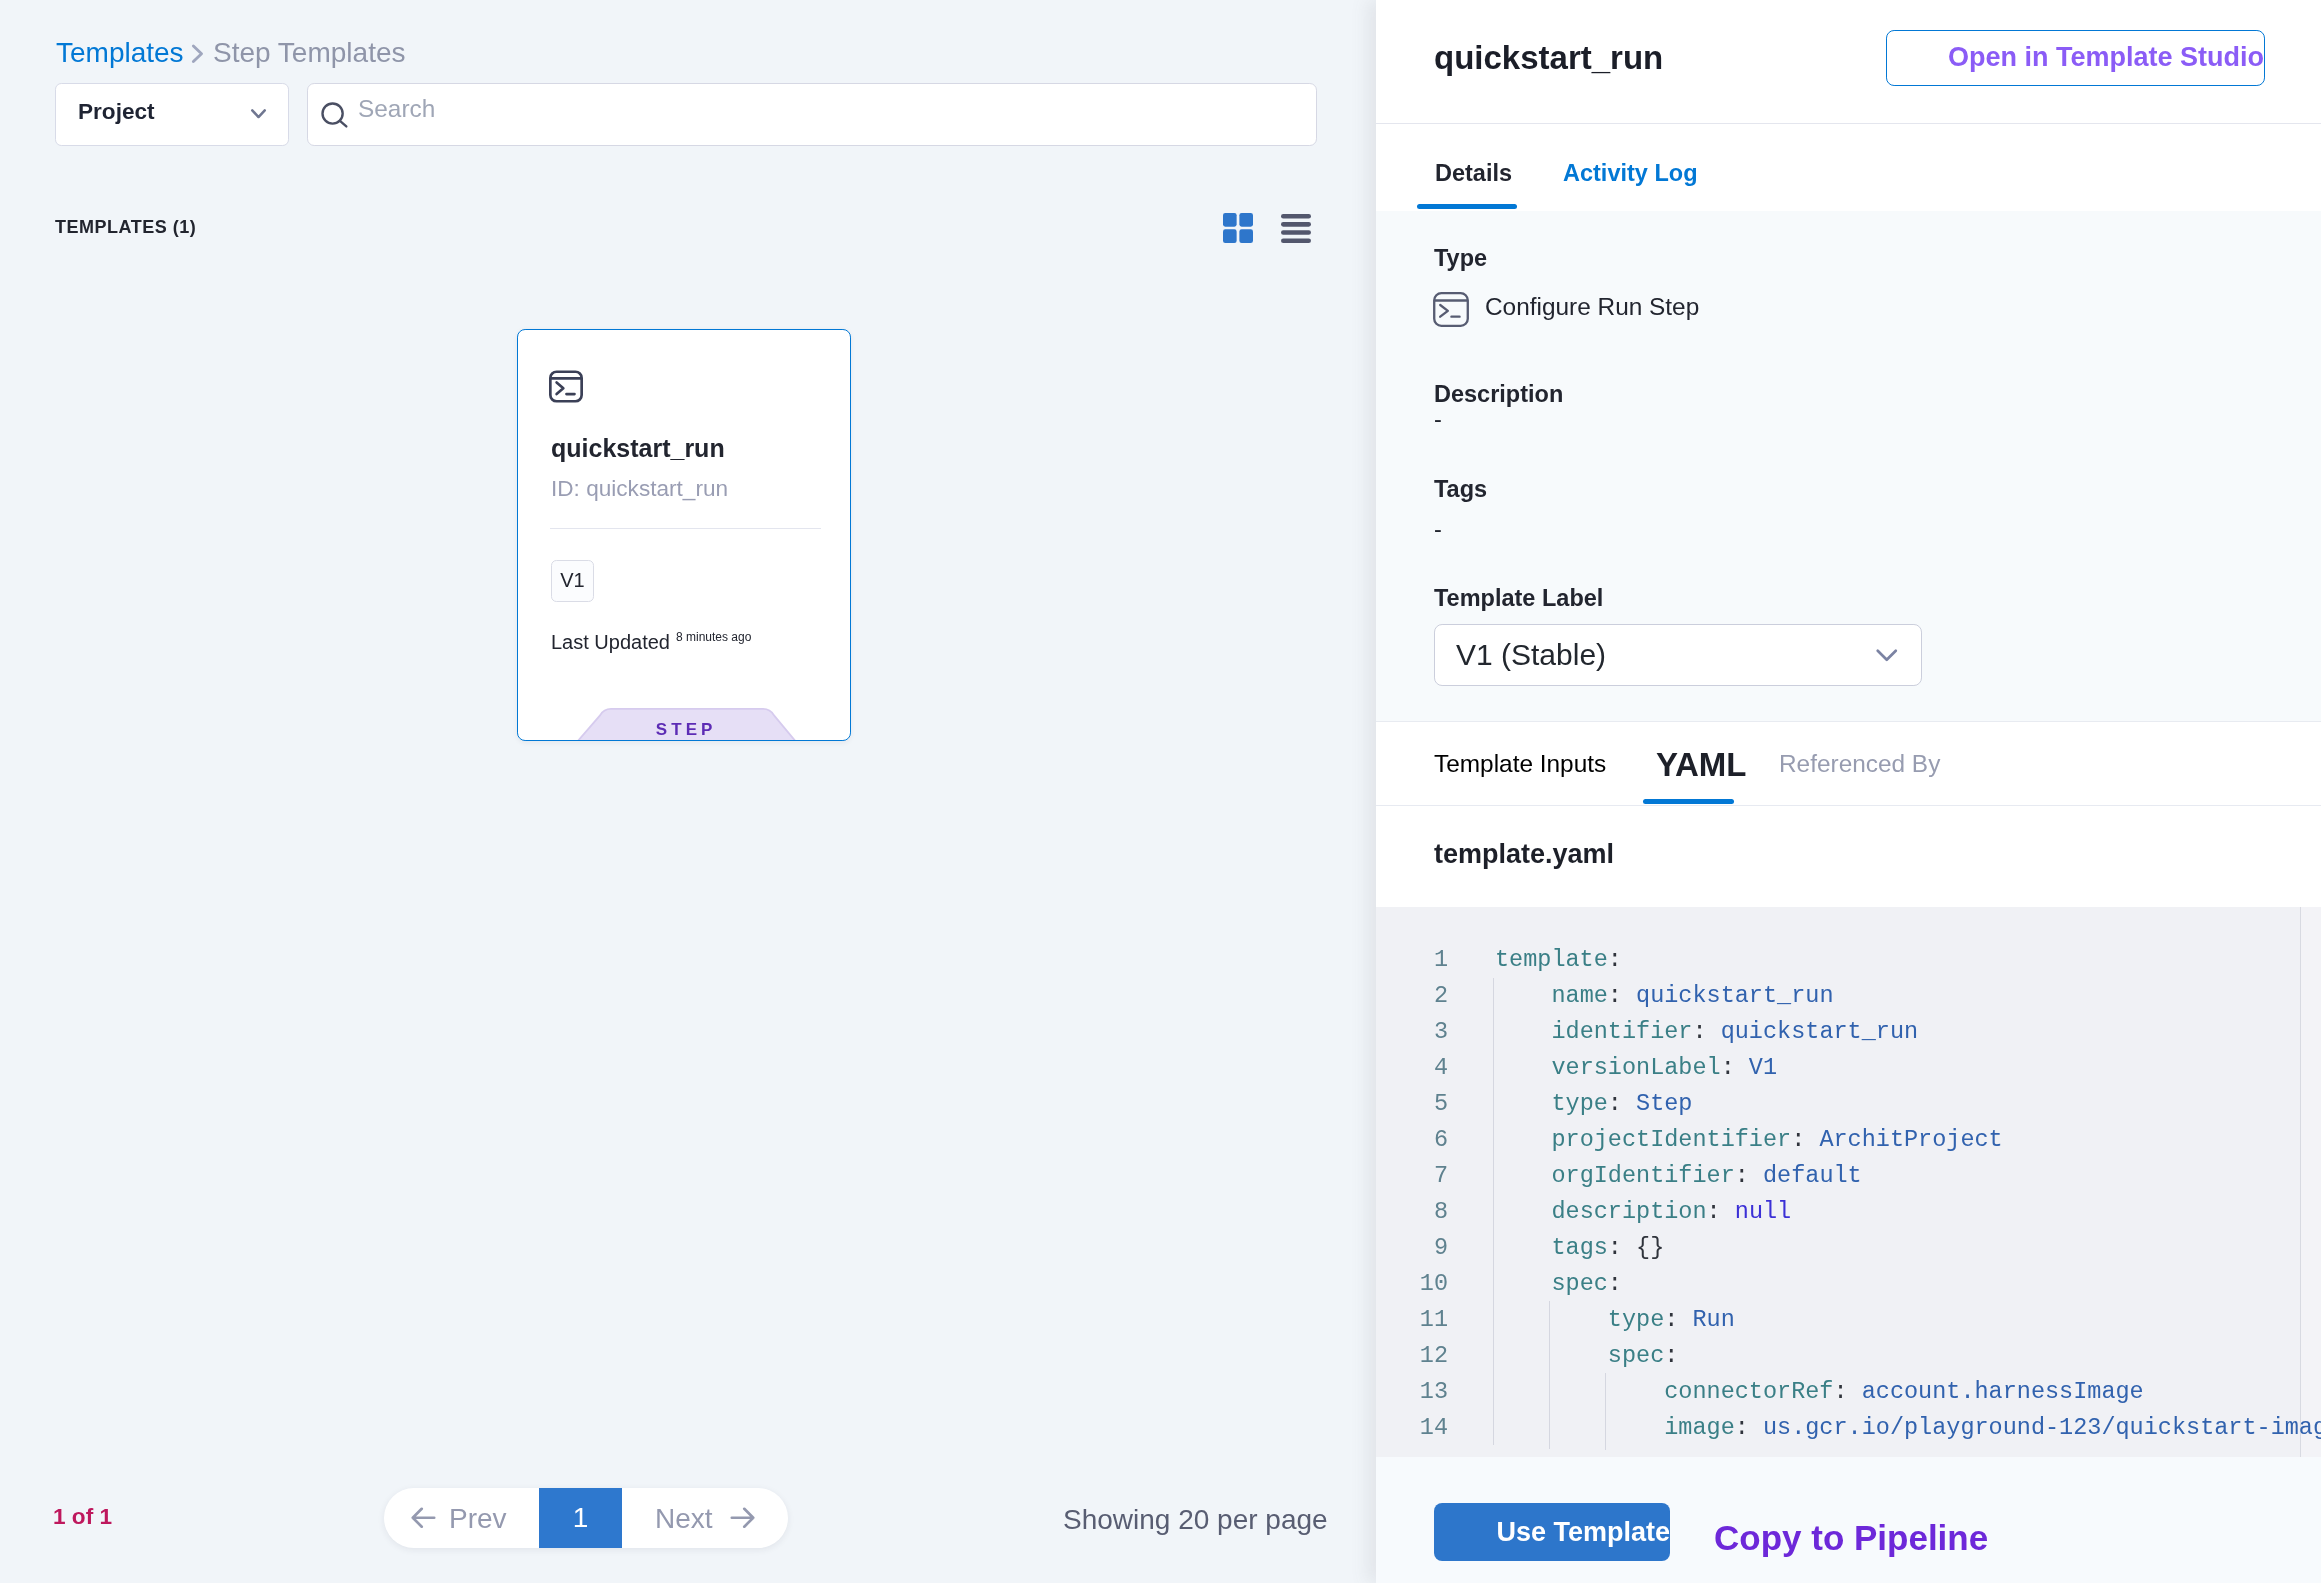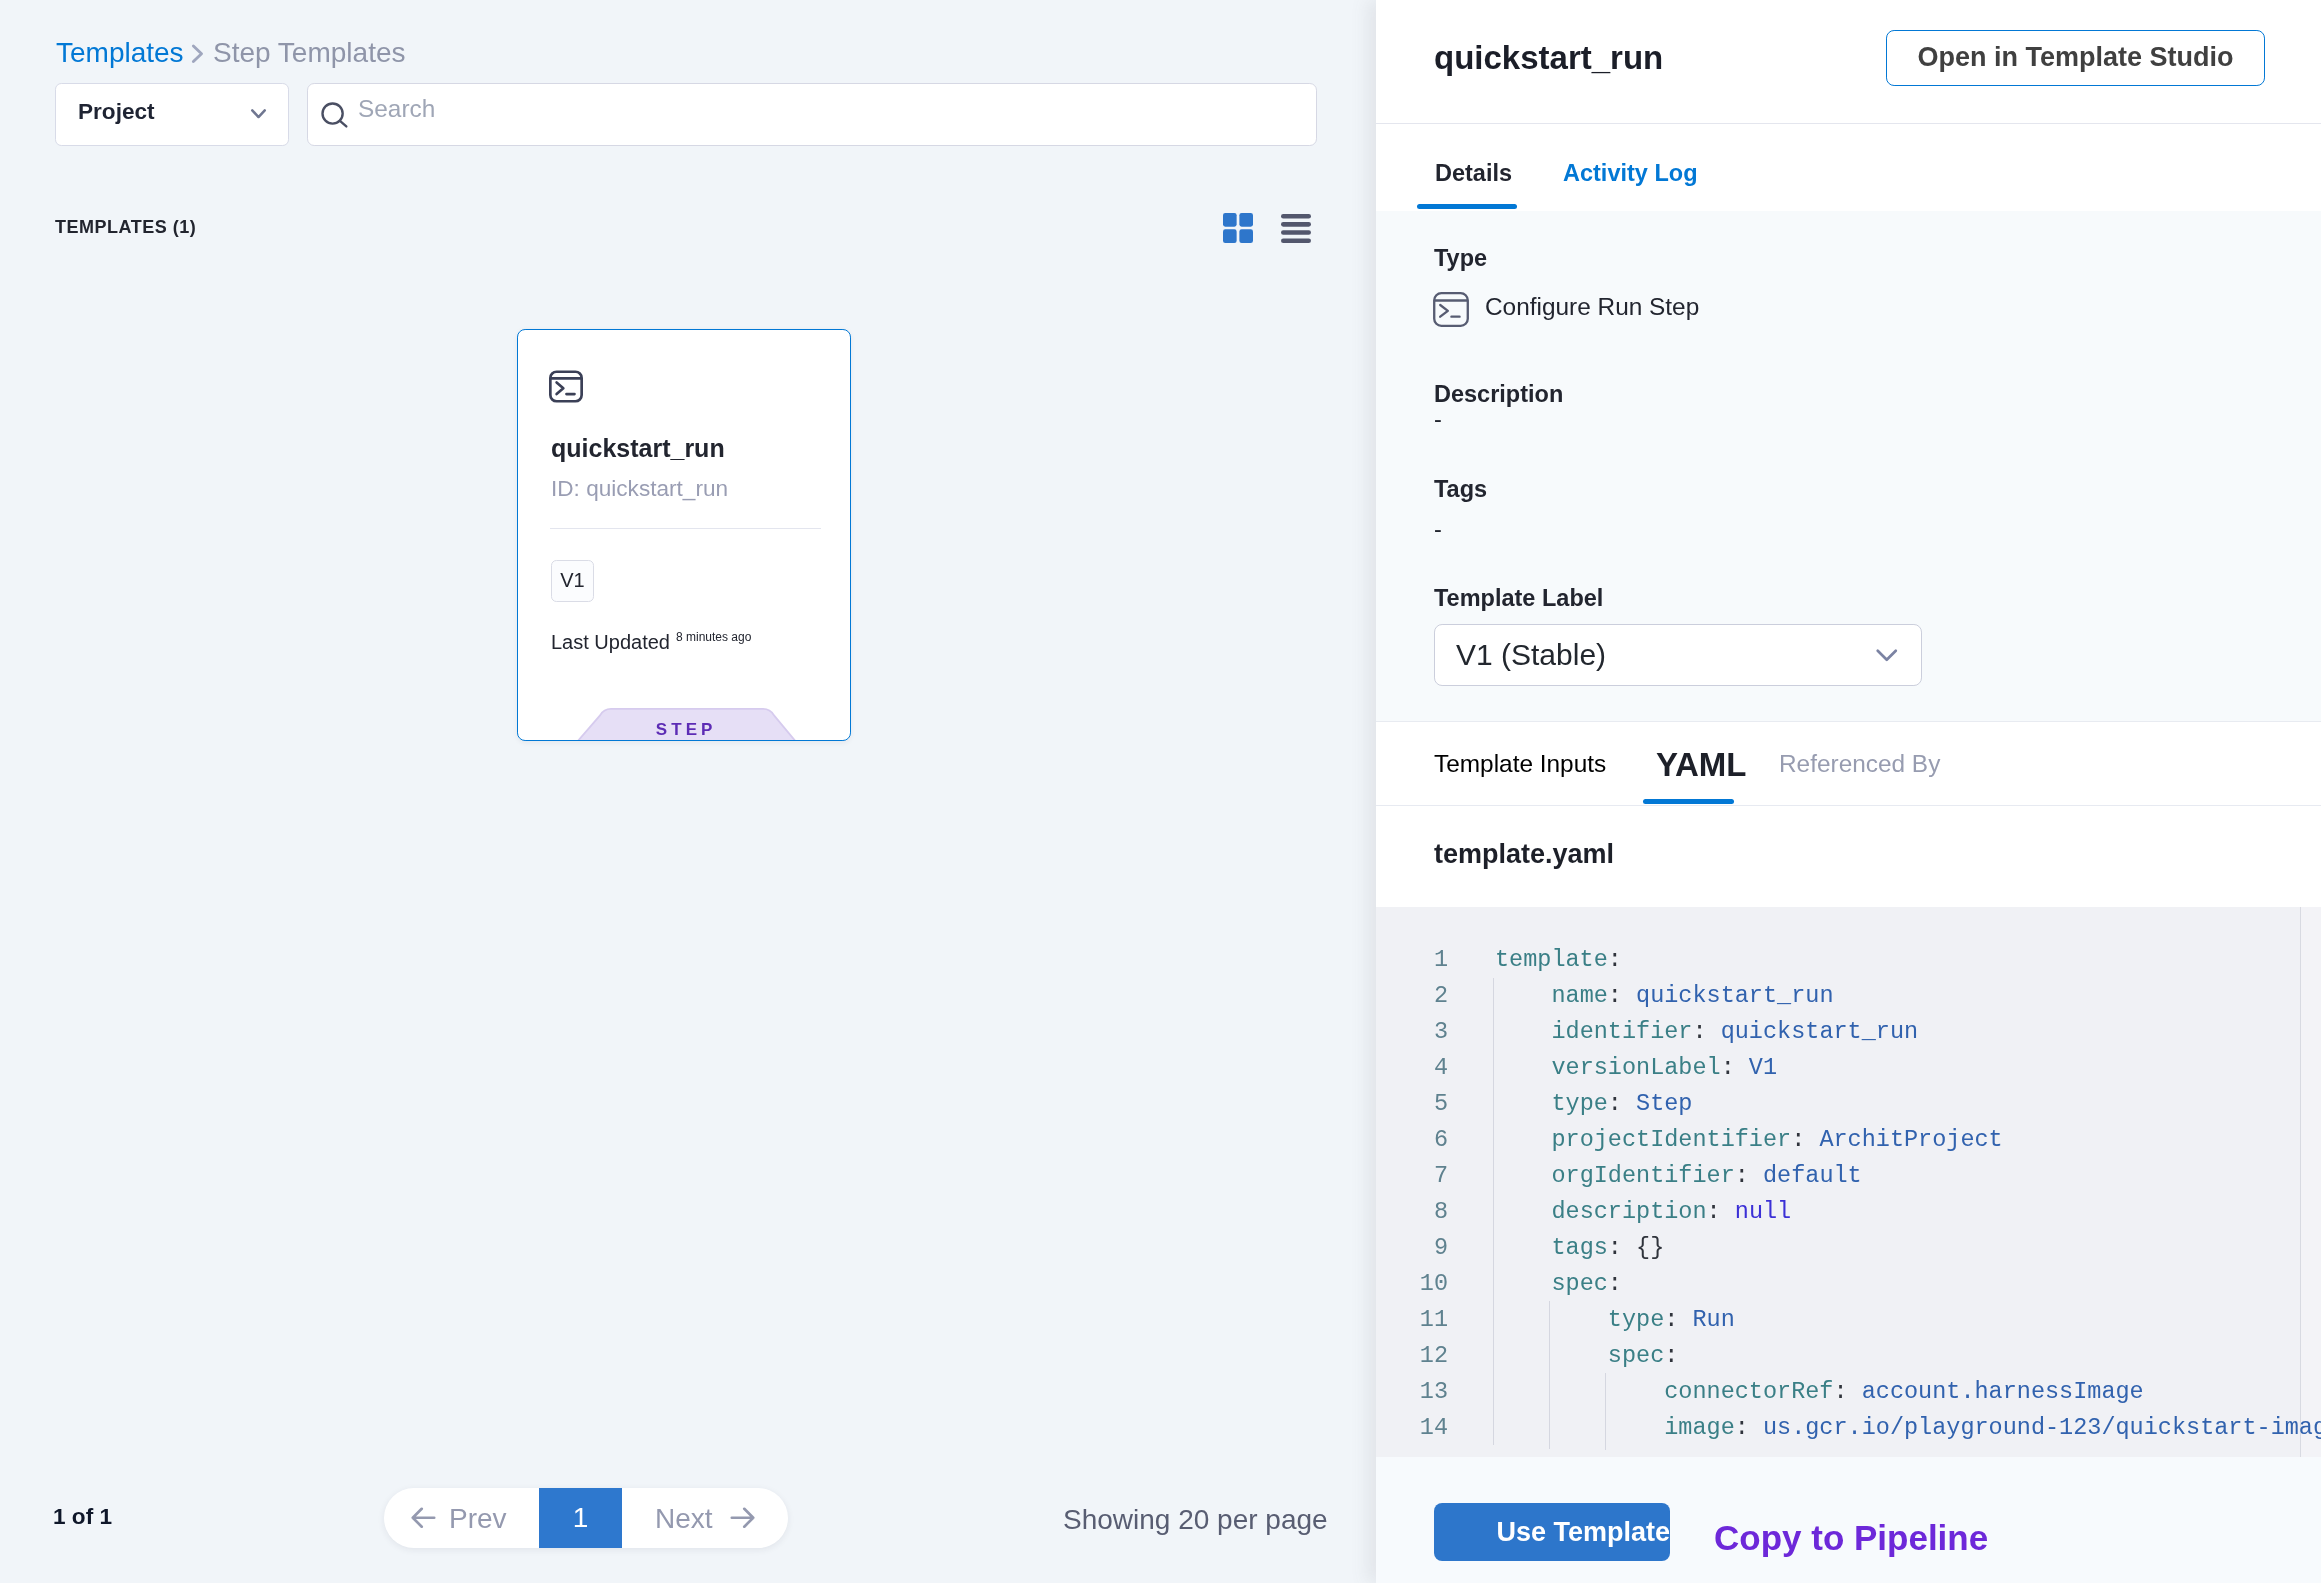--- a/index.html
+++ b/index.html
@@ -59,39 +59,39 @@
     <div class="abs" style="left:32px;top:198px;width:271px;height:0.9px;background:#E3E5EE"></div>
     <div class="abs" style="left:33px;top:230px;width:43px;height:42px;background:#FBFCFE;border:1.8px solid #DADCE6;border-radius:5.4px;text-align:center;line-height:39px;font-size:20px;color:#22252F">V1</div>
     <div id="lastupd" class="abs" style="left:33px;top:300px;font-size:20px;color:#22252F;line-height:1.2">Last Updated</div>
     <div id="minago" class="abs" style="left:158px;top:300px;font-size:12px;color:#22252F;line-height:1.2">8 minutes ago</div>
     <svg class="abs" style="left:0;bottom:-1.8px" width="330" height="34" viewBox="0 0 365 38">
       <path d="M64 38 L90 8 Q94 1 102 1 L272 1 Q280 1 284 8 L309 38 Z" fill="#E6DFF6" stroke="#D6CBEE" stroke-width="2"></path>
       <text x="186" y="30" text-anchor="middle" font-family="Liberation Sans, sans-serif" font-size="19" font-weight="bold" letter-spacing="4.5" fill="#5D2CB5">STEP</text>
     </svg>
   </div>
 
-  <div class="abs" style="left:53px;top:1503px;font-size:22.6px;font-weight:bold;color:#0f172a;line-height:1.2">1 of 1</div>
+  <div class="abs" style="left:53px;top:1503px;font-size:22.6px;font-weight:bold;color:#be185d;line-height:1.2">1 of 1</div>
   <div class="abs" style="left:384px;top:1488px;width:404px;height:60px;background:#fff;border-radius:30px;box-shadow:0 1.8px 7.2px rgba(40,41,61,0.08);overflow:hidden">
     <svg class="abs" style="left:27px;top:18px" width="25" height="23.5" viewBox="0 0 28 26">
         <path d="M12 3 L2 13 L12 23 M2 13 L26 13" fill="none" stroke="#9499AF" stroke-width="3" stroke-linecap="round" stroke-linejoin="round"></path>
       </svg>
     <div class="abs" style="left:65px;top:14.5px;font-size:28px;color:#9499AF">Prev</div>
     <div class="abs" style="left:155px;top:0;width:83px;height:60px;background:#2E78CE;color:#fff;font-size:28px;text-align:center;line-height:60px">1</div>
     <div class="abs" style="left:271px;top:14.5px;font-size:28px;color:#9499AF">Next</div>
     <svg class="abs" style="left:346px;top:18px" width="25" height="23.5" viewBox="0 0 28 26">
         <path d="M16 3 L26 13 L16 23 M26 13 L2 13" fill="none" stroke="#9499AF" stroke-width="3" stroke-linecap="round" stroke-linejoin="round"></path>
       </svg>
   </div>
   <div class="abs" style="left:1063px;top:1504px;font-size:28px;color:#585D72">Showing 20 per page</div>
 </div>
 
 <div class="abs" style="left:1376px;top:0;width:945px;height:1583px;background:#fff;box-shadow:-9px 0 16.3px rgba(96,97,112,0.10)">
 
   <div id="dtitle" class="abs" style="left:58px;top:38px;font-size:33px;font-weight:bold;color:#1B1E28;line-height:1.2">quickstart_run</div>
-  <div class="abs" style="left:510px;top:30px;width:379px;height:56px;border:1.8px solid #0278D5;border-radius:8.1px;text-align:center;line-height:52px;font-size:27px;font-weight:bold;color:#404040">Open in Template Studio</div>
+  <div class="abs" style="left:510px;top:30px;width:379px;height:56px;border:1.8px solid #0278D5;border-radius:8.1px;text-align:right;line-height:52px;font-size:27px;font-weight:bold;color:#8b5cf6">Open in Template Studio</div>
   <div class="abs" style="left:0;top:123px;width:945px;height:0.9px;background:#E4E6EE"></div>
 
   <div id="tdet" class="abs" style="left:59px;top:159px;font-size:23.5px;font-weight:bold;color:#22252F;line-height:1.2">Details</div>
   <div class="abs" style="left:187px;top:159px;font-size:23.5px;font-weight:bold;color:#0278D5;line-height:1.2">Activity Log</div>
   <div class="abs" style="left:41px;top:204px;width:100px;height:5.4px;border-radius:2.7px;background:#0278D5"></div>
 
   <div class="abs" style="left:0;top:211px;width:945px;height:511px;background:#F7FAFC;border-bottom:0.9px solid #E8EBF1">
     <div class="abs" style="left:58px;top:33px;font-size:23.5px;font-weight:bold;color:#22252F;line-height:1.2">Type</div>
     <svg class="abs" style="left:57px;top:81px" width="36" height="35" viewBox="0 0 40 39">
       <rect x="1.3" y="1.3" width="37.4" height="36.4" rx="8" fill="none" stroke="#575C72" stroke-width="2.6"></rect>

